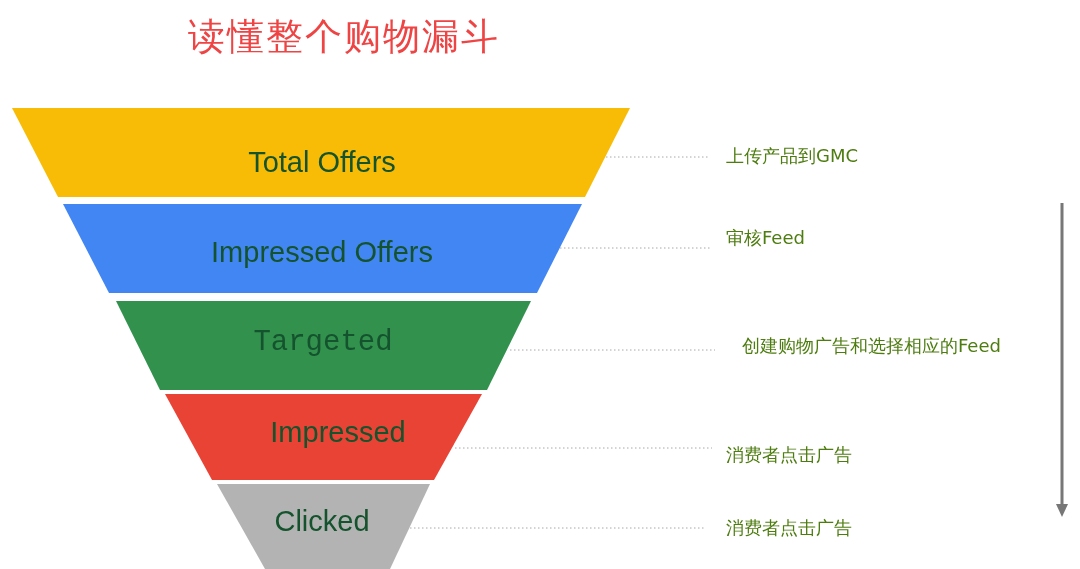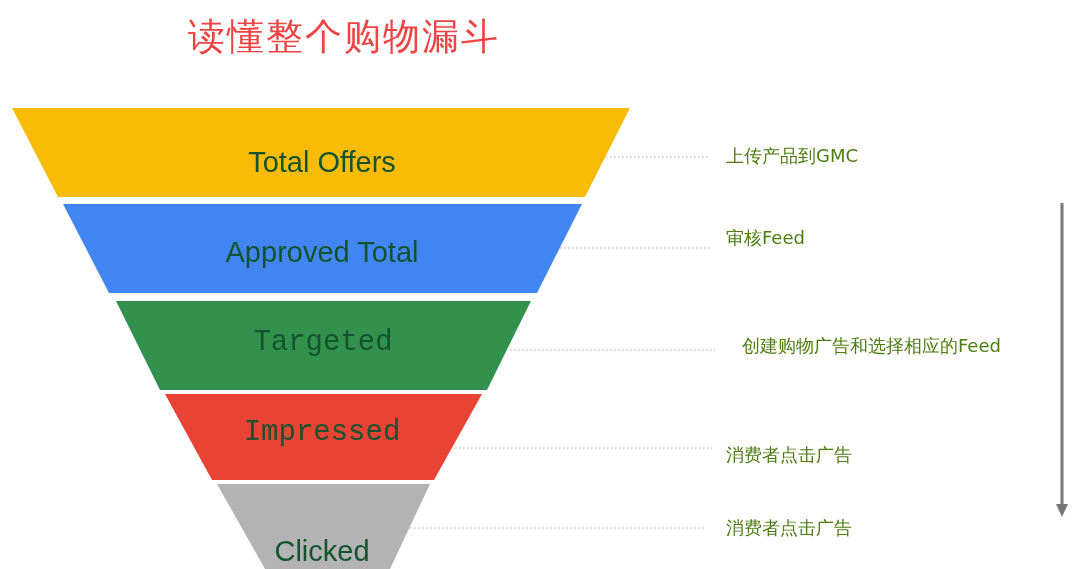--- a/index.html
+++ b/index.html
@@ -43,22 +43,22 @@
   <line x1="455" y1="448" x2="712" y2="448" stroke="#a8a8a8" stroke-width="1" stroke-dasharray="1.5,2.5"></line>
   <line x1="410" y1="528" x2="706" y2="528" stroke="#a8a8a8" stroke-width="1" stroke-dasharray="1.5,2.5"></line>
 
   <g>
     <line x1="1062" y1="203" x2="1062" y2="506" stroke="#777777" stroke-width="3"></line>
     <polygon points="1056,504 1068,504 1062,517" fill="#777777"></polygon>
   </g>
 </svg>
 
 <div class="band-label" style="left:322px; top:148px;">Total Offers</div>
-<div class="band-label" style="left:322px; top:238px;">Approved Total</div>
+<div class="band-label" style="left:322px; top:238px;">Impressed Offers</div>
 <div class="band-label" style="left:323px; top:328px;font-family:Liberation Mono, monospace;">Targeted</div>
-<div class="band-label" style="left:322px; top:418px;font-family:Liberation Mono, monospace;">Impressed</div>
-<div class="band-label" style="left:322px; top:507px;margin-top:30px;">Clicked</div>
+<div class="band-label" style="left:338px; top:418px;">Impressed</div>
+<div class="band-label" style="left:322px; top:507px;">Clicked</div>
 
 <div class="step-label" style="top:147px;">上传产品到GMC</div>
 <div class="step-label" style="top:229px;">审核Feed</div>
 <div class="step-label" style="top:337px;margin-left:16px;">创建购物广告和选择相应的Feed</div>
 <div class="step-label" style="top:446px;">消费者点击广告</div>
 <div class="step-label" style="top:519px;">消费者点击广告</div>
 
 </body></html>

